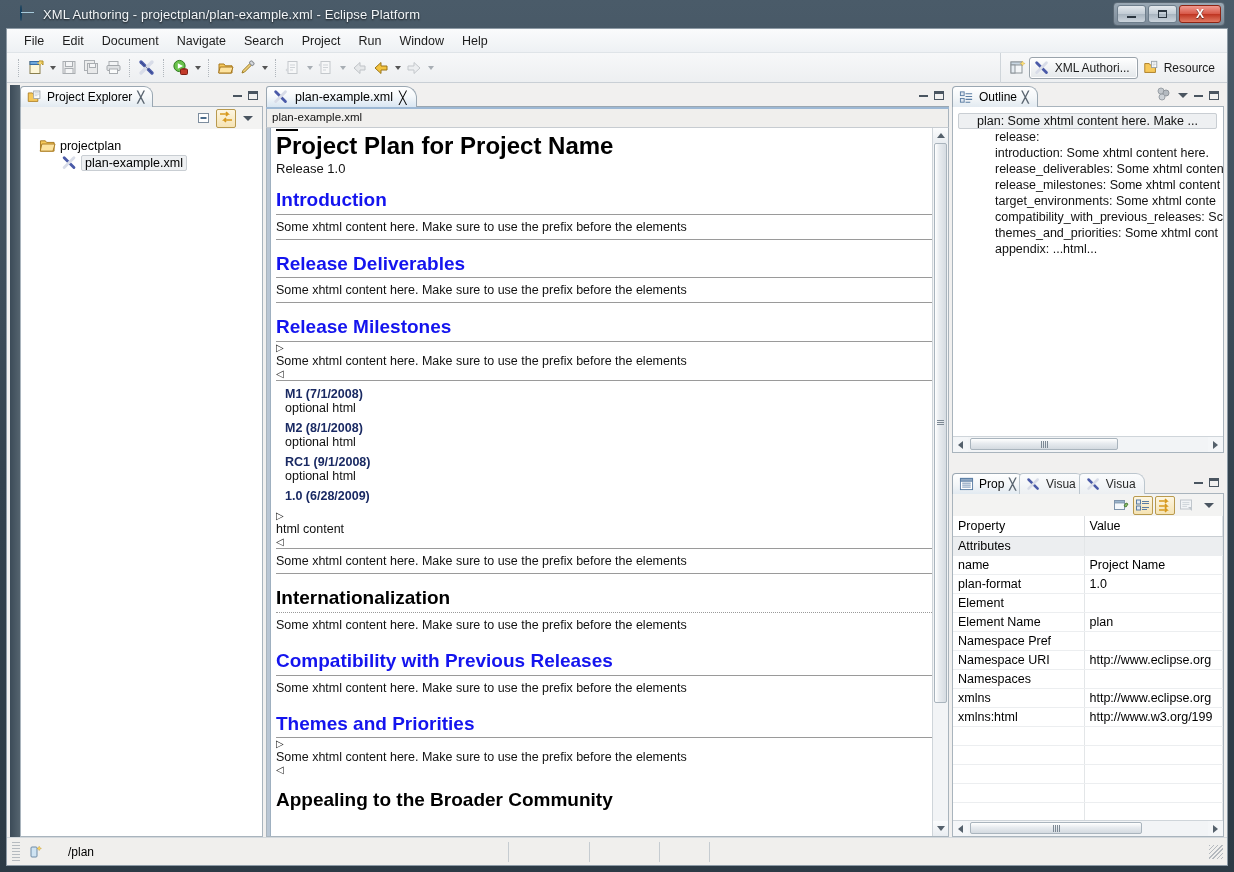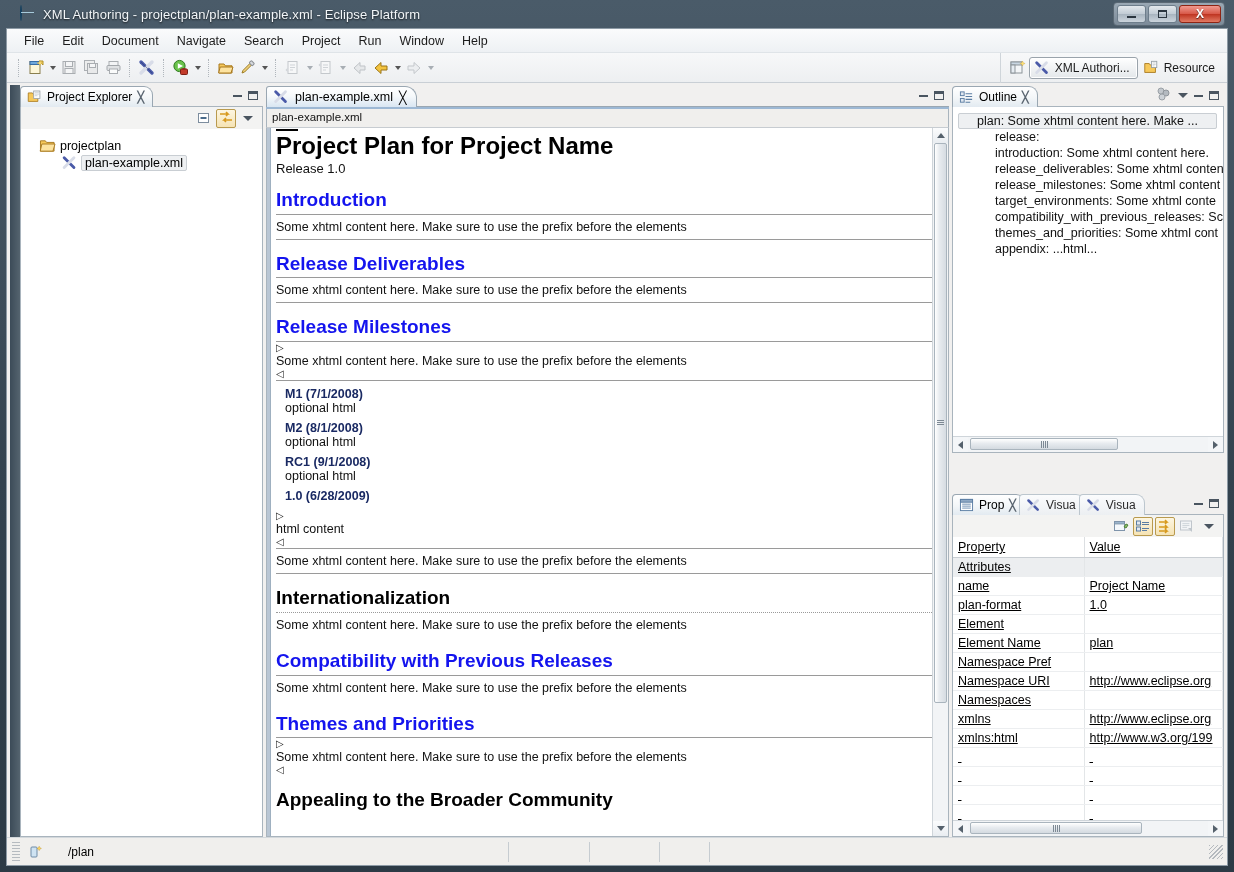--- a/index.html
+++ b/index.html
@@ -223,32 +223,32 @@
   .hsb { height:16px; background:#f4f6f8; border-top:1px solid #cfd5da; display:flex; align-items:center; }
   .hsb-arrow{width:15px;height:15px;display:flex;align-items:center;justify-content:center;cursor:pointer;}
   .hsb-left{width:0;height:0;border-top:4px solid transparent;border-bottom:4px solid transparent;border-right:5px solid #55616c;}
   .hsb-right{width:0;height:0;border-top:4px solid transparent;border-bottom:4px solid transparent;border-left:5px solid #55616c;}
   .hsb-track{flex:1;height:15px;position:relative;background:#f2f4f6;}
   .hsb-thumb{position:absolute;top:1px;height:12px;
     background:linear-gradient(to bottom,#ffffff,#e7ebef 45%,#d4dae0);
     border:1px solid #a9b4bd;border-radius:2px;display:flex;align-items:center;justify-content:center;}
 
   
-  #right-col { width:272px; display:flex; flex-direction:column; min-width:0;gap:21px; }
+  #right-col { width:272px; display:flex; flex-direction:column; min-width:0; }
   #outline-view { height:368px; display:flex; flex-direction:column; }
   #prop-view { flex:1; display:flex; flex-direction:column; margin-top:19px; min-height:0;}
   .outline-row { font-size:12.5px; white-space:nowrap; padding:1px 0 1px 0; color:#111; }
   .outline-row.root { padding-left:5px; }
   .outline-row.root span.box {
     border:1px solid #c9ced3; background:#eef0f2; border-radius:2px; padding:0 18px;
   }
   .outline-row.child { padding-left:42px; }
 
   
-  .prop-table { width:100%; border-collapse:collapse; font-size:12.5px; table-layout:fixed;text-decoration:underline; }
+  .prop-table { width:100%; border-collapse:collapse; font-size:12.5px; table-layout:fixed; }
   .prop-table th {
     text-align:left; font-weight:normal; padding:3px 5px; background:#fff;
     border-right:1px solid #dcdfe2; border-bottom:1px solid #c9ced3;
   }
   .prop-table td {
     padding:2px 5px; border-right:1px solid #e3e6e8; border-bottom:1px solid #eceef0;
     white-space:nowrap; overflow:hidden;
   }
   .prop-table tr.cat td { background:#eceef0; }
   .pk-0 { padding-left:5px; }

